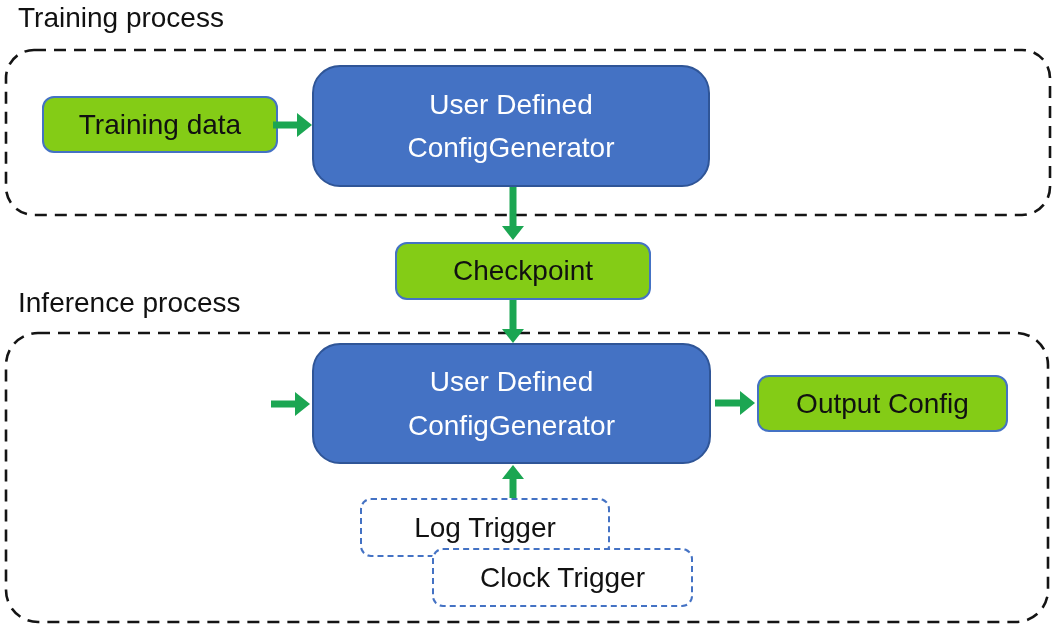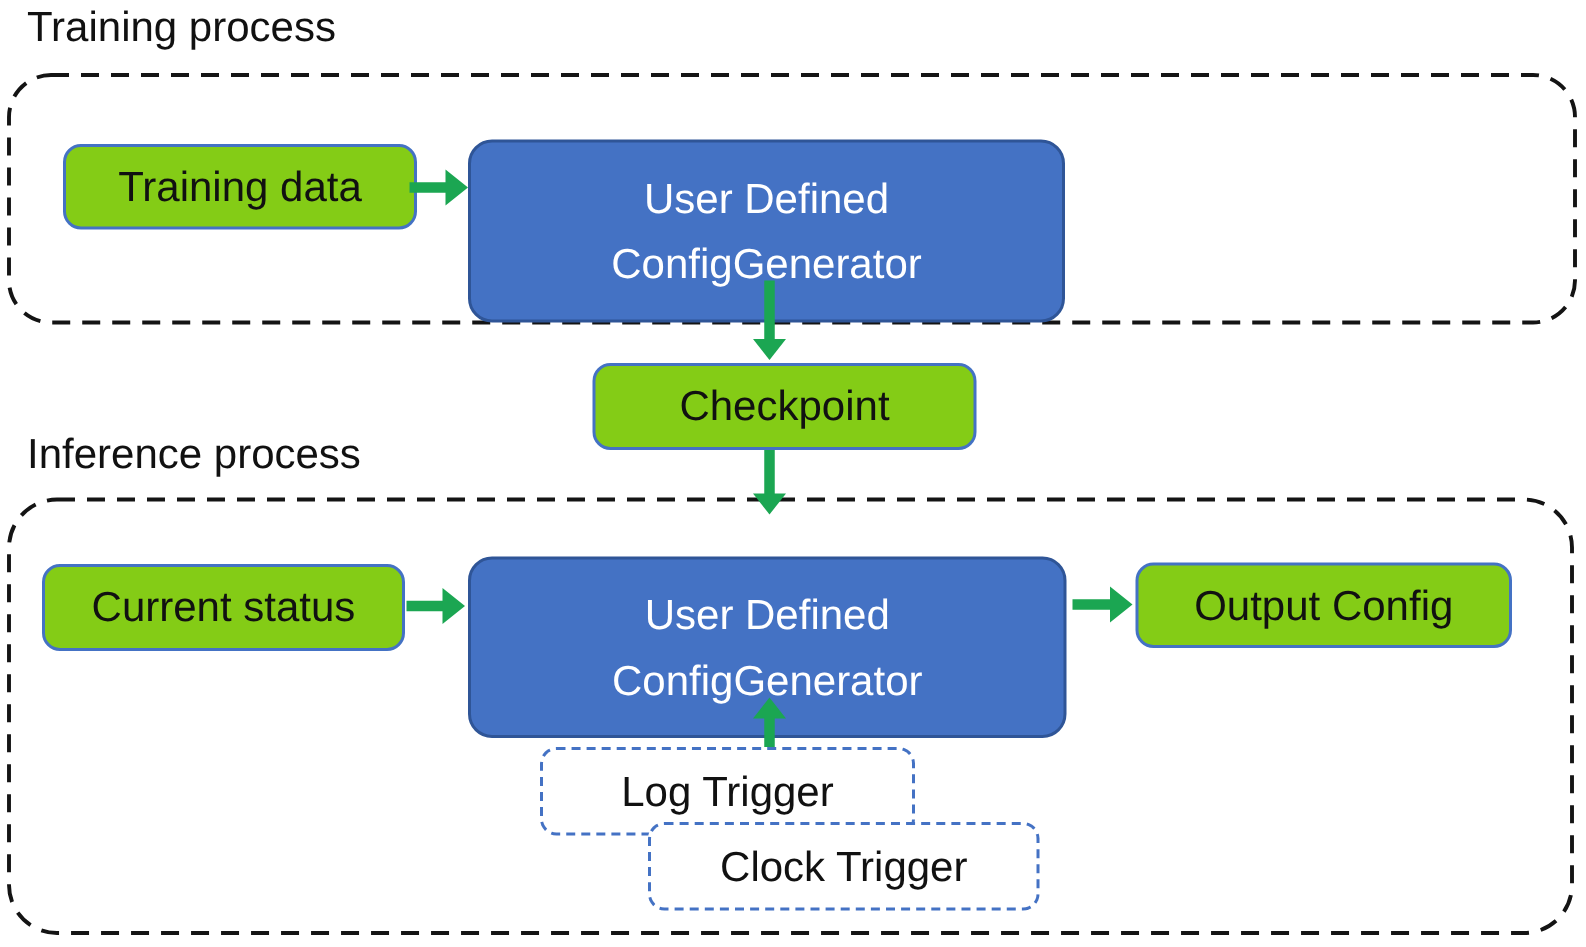--- a/index.html
+++ b/index.html
@@ -35,24 +35,23 @@
   }
   .node.outline {
     background: #84cc16;
     border: 2px solid var(--outline-border, #4472C4);
     border-radius: 12px;
     color: var(--text-dark, #111);
   }
   .node.solid {
     background: var(--node-fill, #4472C4);
     border: 2px solid var(--node-border, #2F5597);
-    border-radius: 16px;
+    border-radius: 28px;
     color: var(--text-light, #fff);
     line-height: 1.55;
-    margin-top: 28px;
   }
   .node.trigger {
     background: #ffffff;
     border: 2px dashed var(--outline-border, #4472C4);
     border-radius: 11px;
     color: var(--text-dark, #111);
   }
   svg.container-rect, svg.arrow {
     position: absolute;
     overflow: visible;
@@ -96,23 +95,20 @@
 
   <div class="node outline" style="left:395px; top:242px; width:256px; height:58px;">
     <span>Checkpoint</span>
   </div>
 
   <svg class="arrow" style="left:499px; top:300px;" width="28" height="43">
     <rect x="10.5" y="0" width="7" height="30" fill="var(--arrow-green)"></rect>
     <polygon points="3,29 25,29 14,43" fill="var(--arrow-green)"></polygon>
   </svg>
 
-  <div class="node outline" style="left:28px; top:376px; width:242px; height:58px;">
-    <span>Current status</span>
-  </div>
 
   <svg class="arrow" style="left:271px; top:390px;" width="40" height="28">
     <rect x="0" y="10.5" width="25" height="7" fill="var(--arrow-green)"></rect>
     <polygon points="24,2 39,14 24,26" fill="var(--arrow-green)"></polygon>
   </svg>
 
   <div class="node solid" style="left:312px; top:343px; width:399px; height:121px;">
     <span>User Defined</span>
     <span>ConfigGenerator</span>
   </div>

